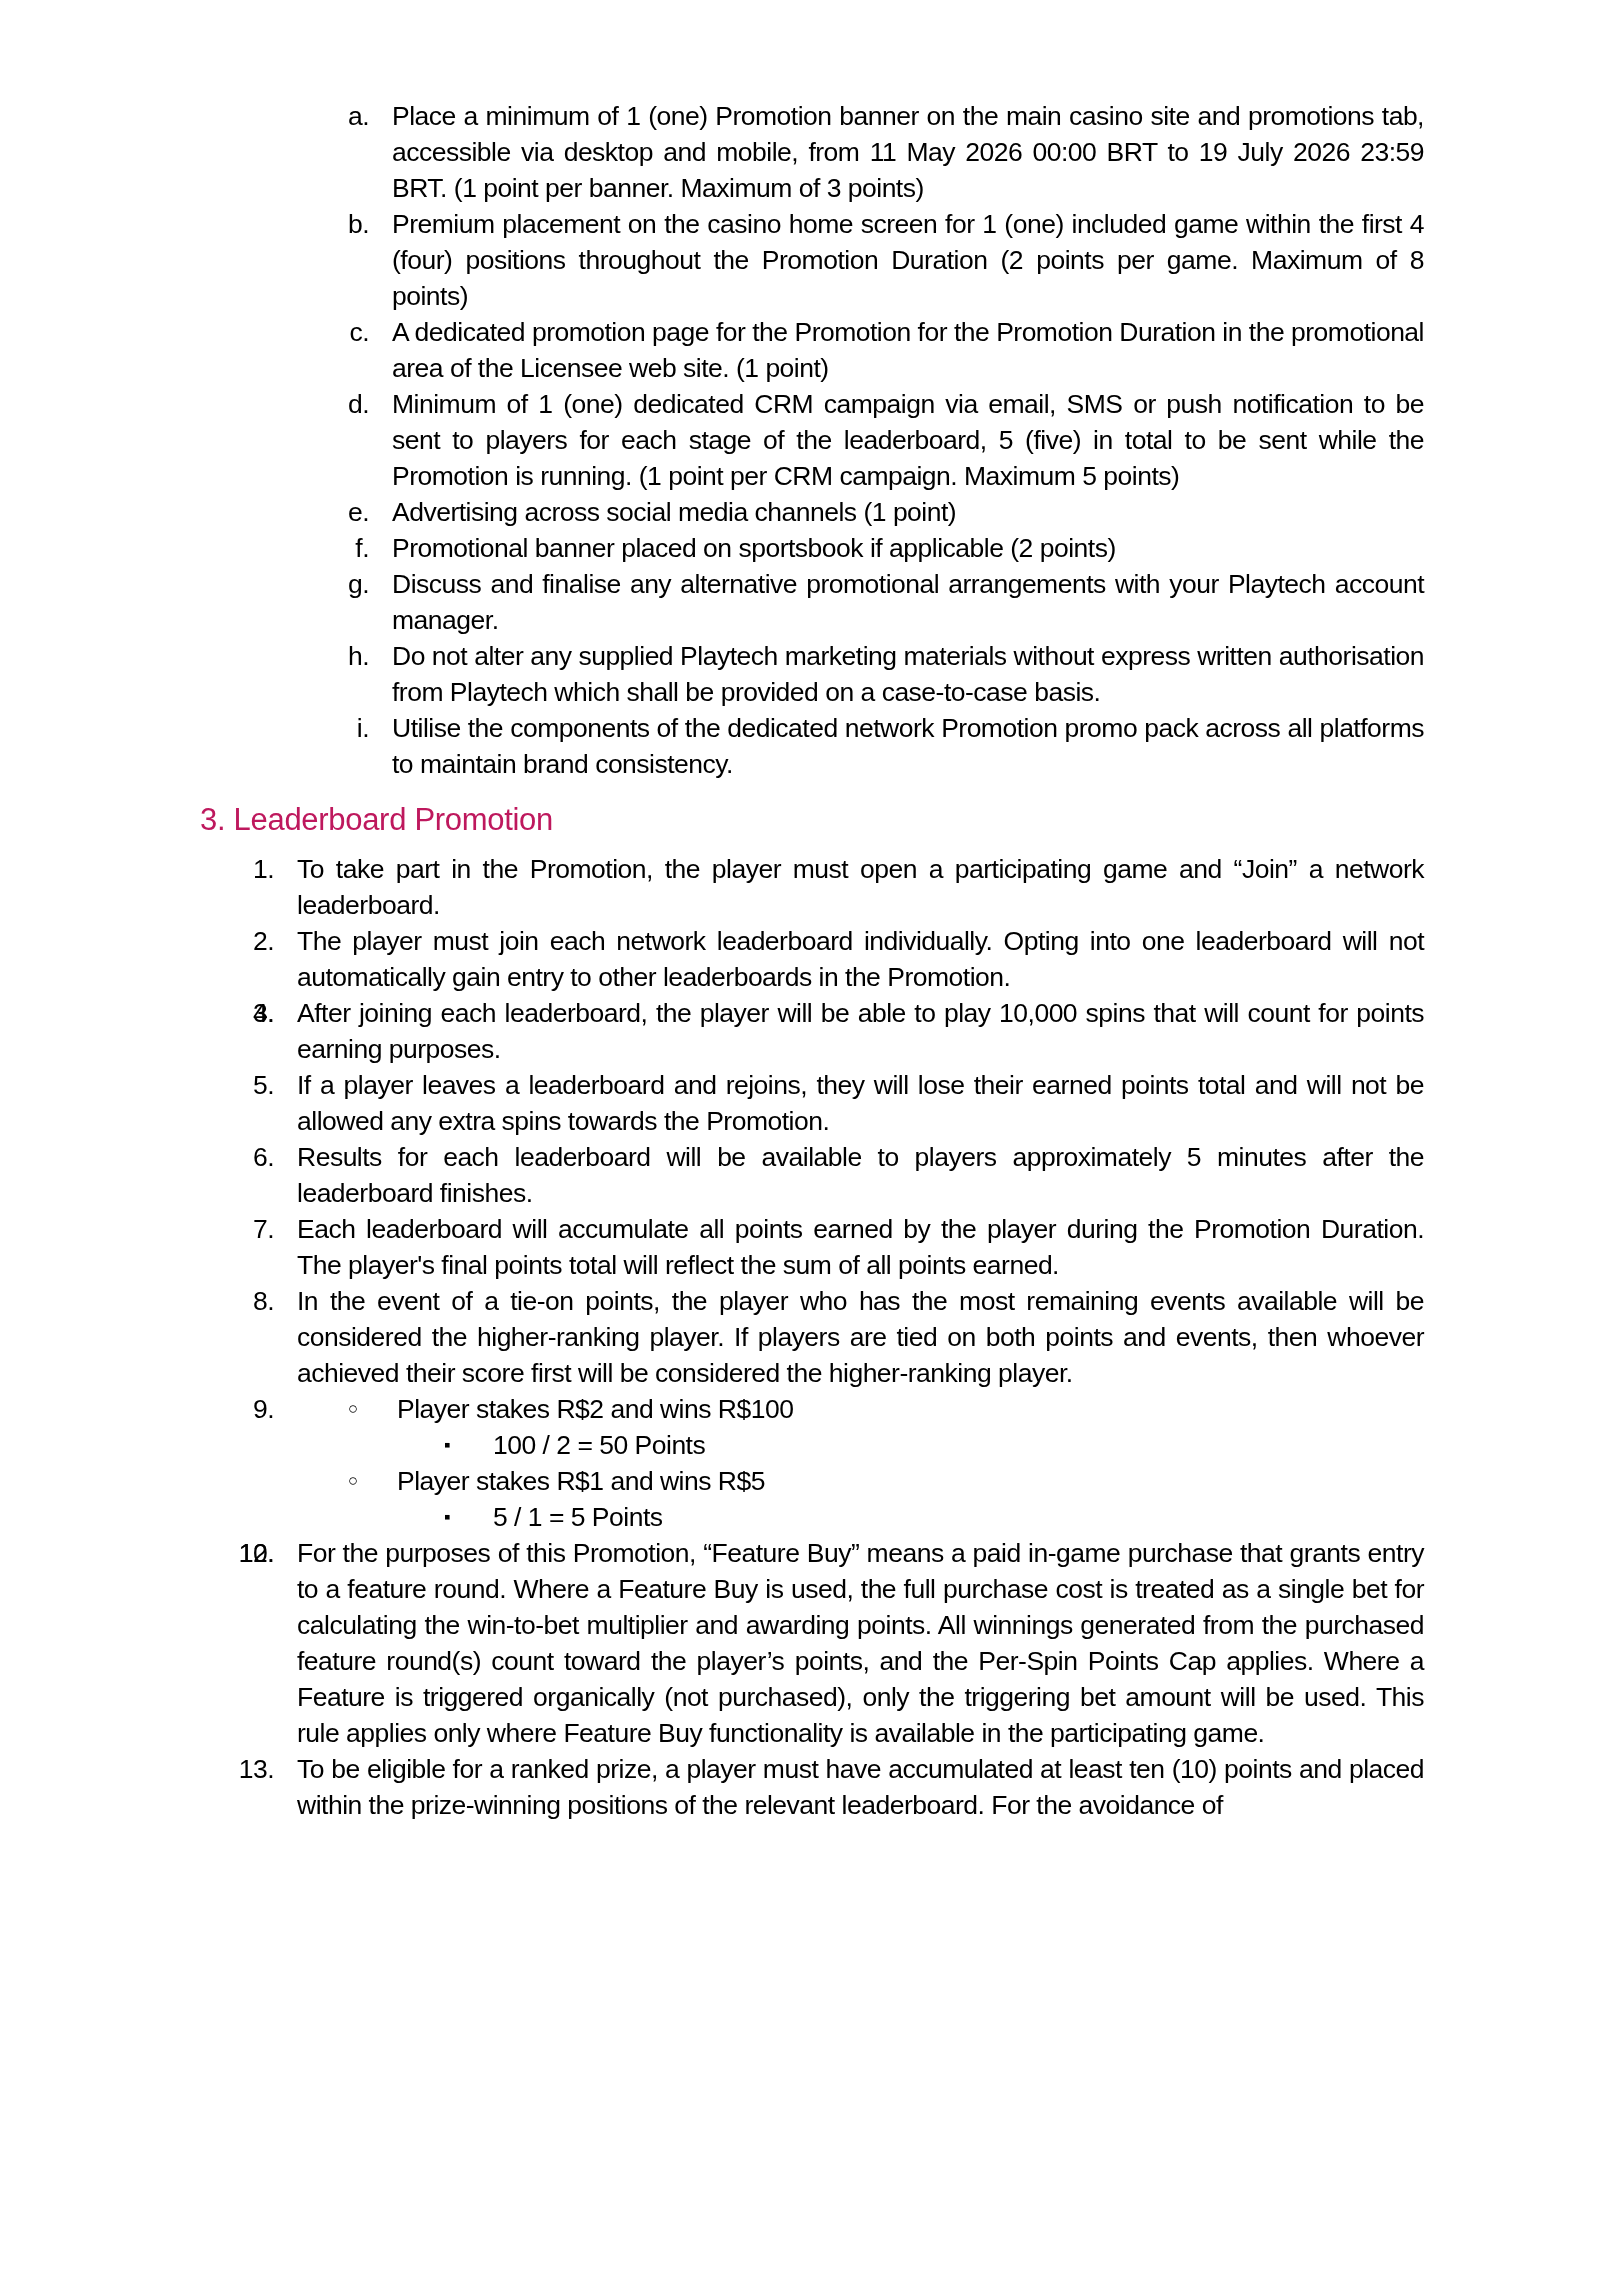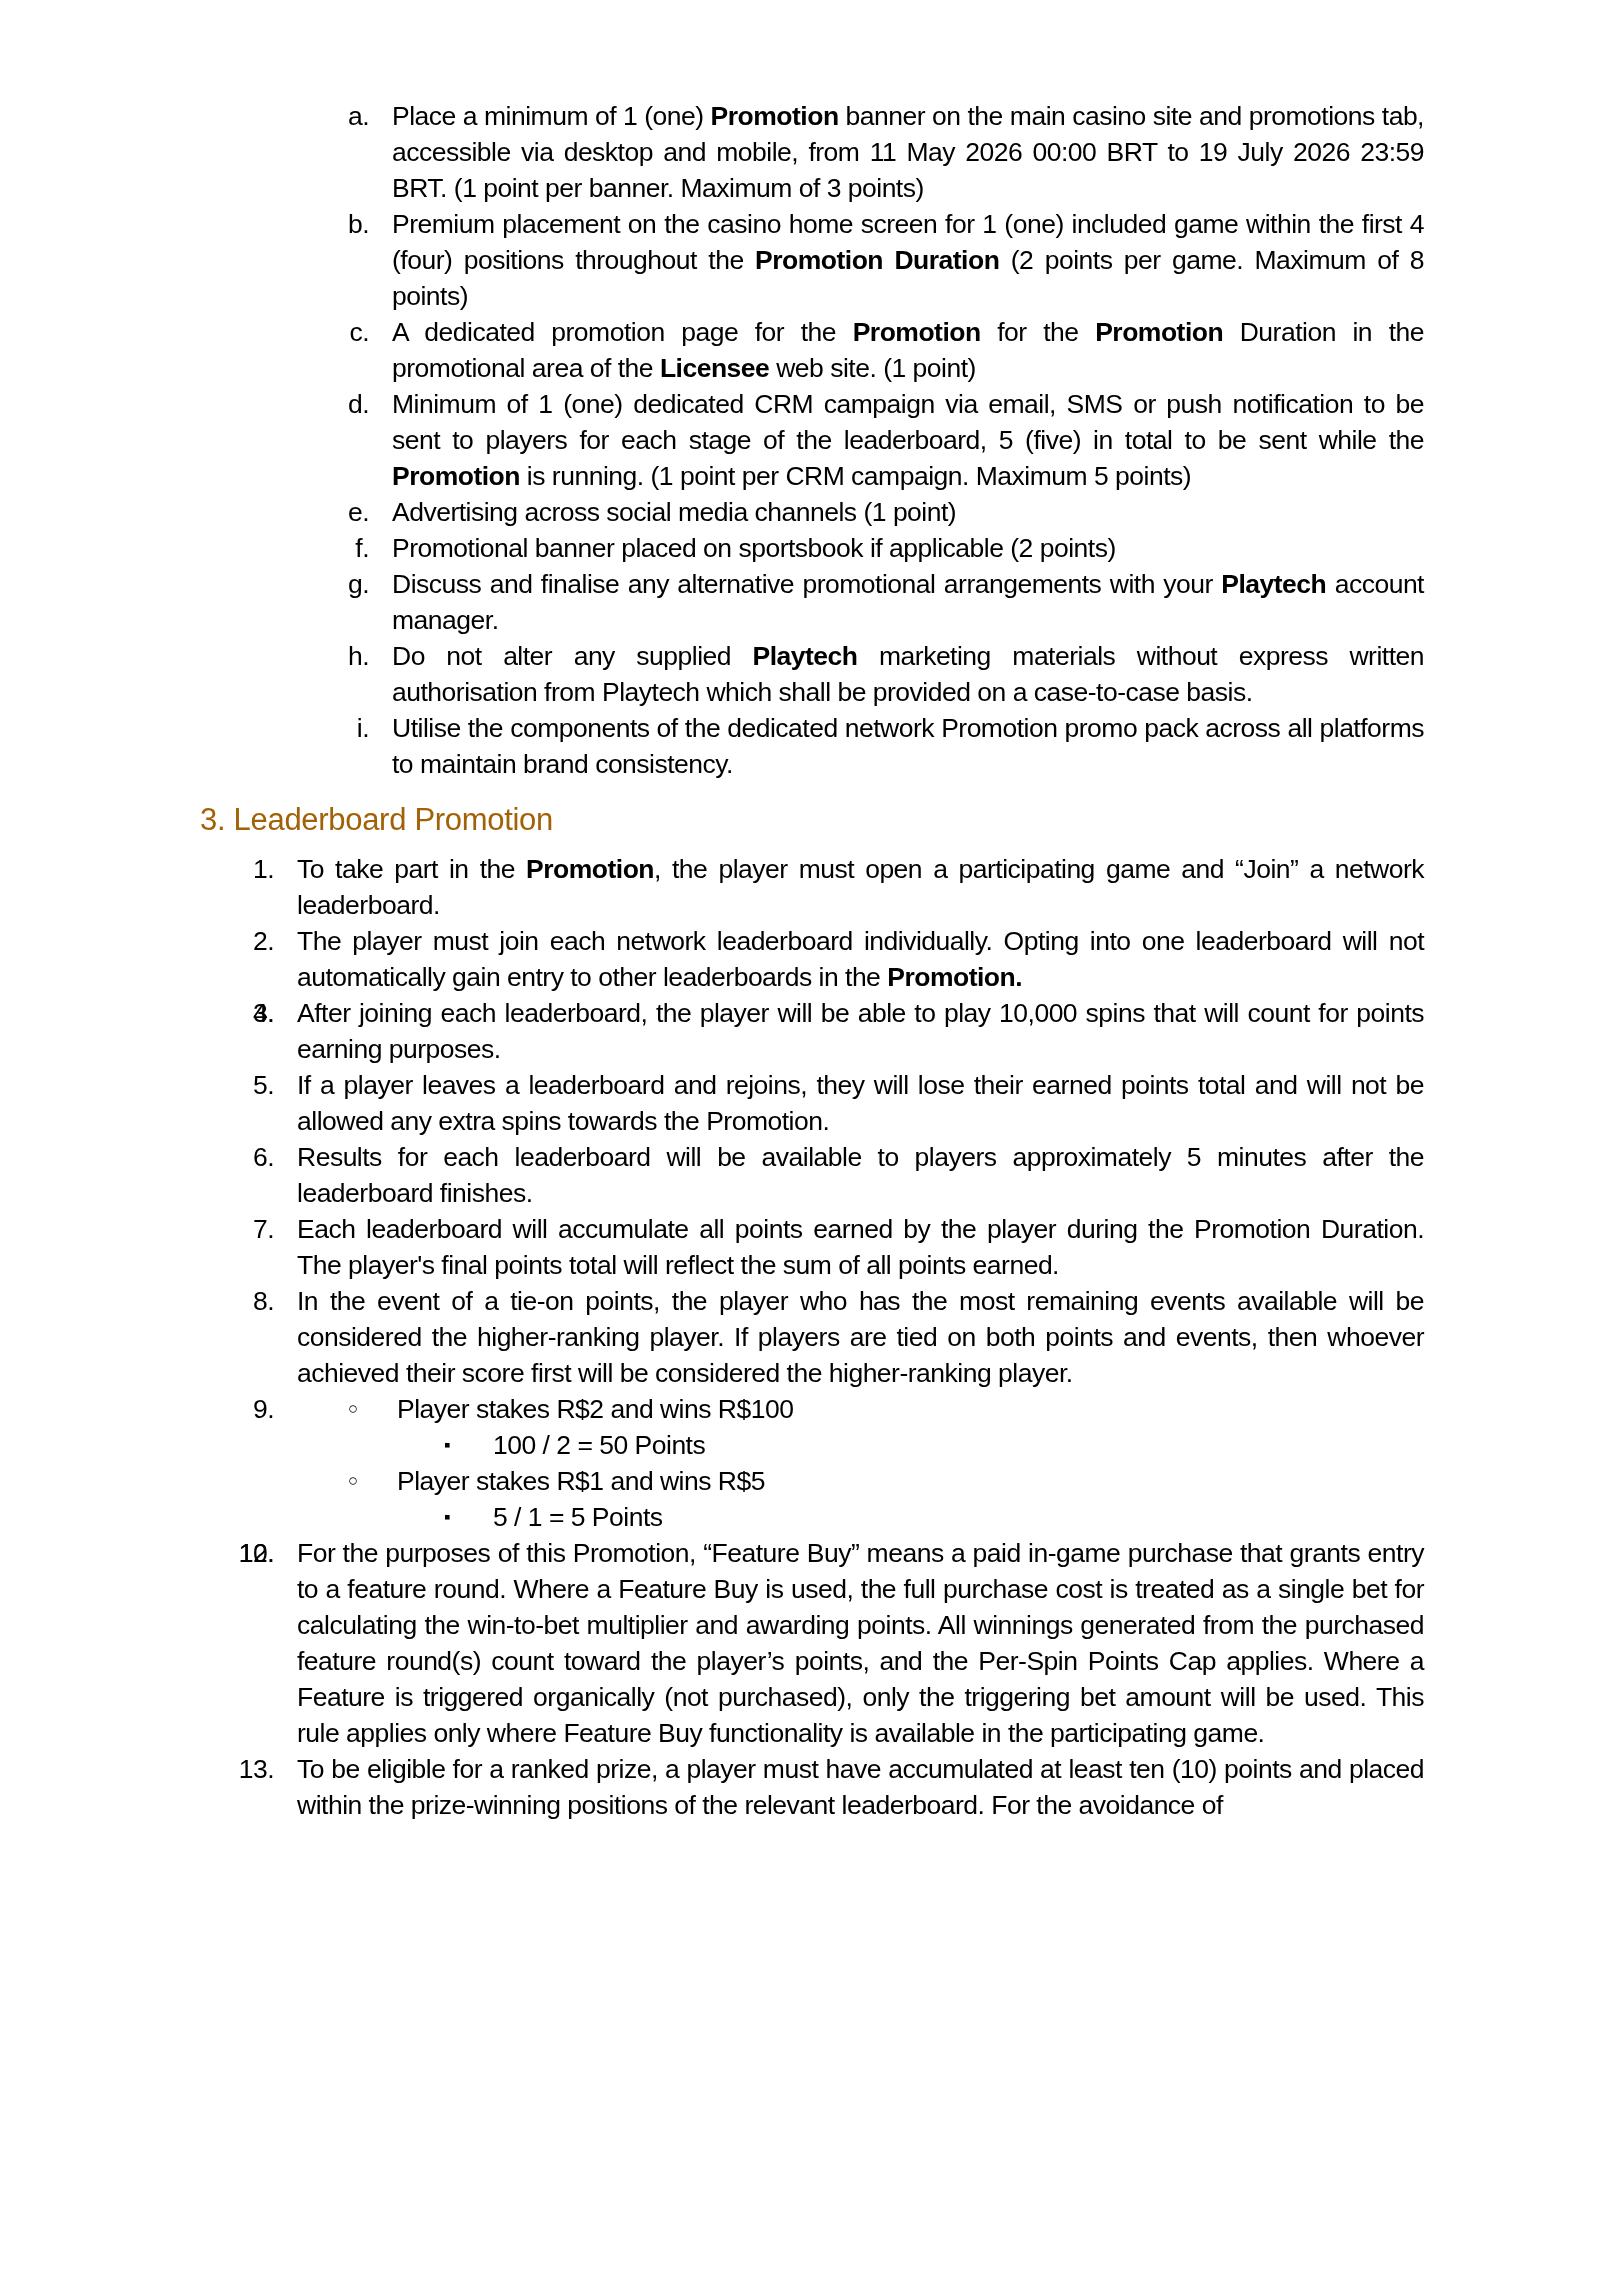--- a/index.html
+++ b/index.html
@@ -11,42 +11,42 @@
   }
   .lettered-list{margin:0 197px 0 392px;}
   .numbered-list{margin:0 197px 0 297px;}
   .row{position:relative;text-align:justify;}
   .row>.marker{position:absolute;top:0;}
   .std>.marker{left:-147px;width:124px;text-align:right;}
   .sub1{margin-left:100px;text-align:left;}
   .sub1>.marker{left:-49px;font-size:16.7px;}
   .sub2{margin-left:196px;text-align:left;}
   .sub2>.marker{left:-49px;font-size:18.6px;}
-  .b{font-weight:bold;}
+  .b{font-weight:normal;}
   .heading{
     margin:15.7px 0 9.8px 200px;font-size:31px;line-height:43px;
     font-weight:normal;color:#2F5496;letter-spacing:-0.3px;
   }
 </style>
 </head>
 <body>
 
 <div class="page">
   <div class="lettered-list" id="lettered-list">
       <div class="row std"><span class="marker">a.</span><span><span>Place a minimum of 1 (one) </span><span class="b">Promotion</span><span> banner on the main casino site and promotions tab, accessible via desktop and mobile, from 11 May 2026 00:00 BRT to 19 July 2026 23:59 BRT. (1 point per banner. Maximum of 3 points)</span></span></div>
       <div class="row std"><span class="marker">b.</span><span><span>Premium placement on the casino home screen for 1 (one) included game within the first 4 (four) positions throughout the </span><span class="b">Promotion Duration</span><span> (2 points per game. Maximum of 8 points)</span></span></div>
       <div class="row std"><span class="marker">c.</span><span><span>A dedicated promotion page for the </span><span class="b">Promotion</span><span> for the </span><span class="b">Promotion</span><span> Duration in the promotional area of the </span><span class="b">Licensee</span><span> web site. (1 point)</span></span></div>
       <div class="row std"><span class="marker">d.</span><span><span>Minimum of 1 (one) dedicated CRM campaign via email, SMS or push notification to be sent to players for each stage of the leaderboard, 5 (five) in total to be sent while the </span><span class="b">Promotion</span><span> is running. (1 point per CRM campaign. Maximum 5 points)</span></span></div>
       <div class="row std"><span class="marker">e.</span><span><span>Advertising across social media channels (1 point)</span></span></div>
       <div class="row std"><span class="marker">f.</span><span><span>Promotional banner placed on sportsbook if applicable (2 points)</span></span></div>
       <div class="row std"><span class="marker">g.</span><span><span>Discuss and finalise any alternative promotional arrangements with your </span><span class="b">Playtech</span><span> account manager.</span></span></div>
       <div class="row std"><span class="marker">h.</span><span><span>Do not alter any supplied </span><span class="b">Playtech</span><span> marketing materials without express written authorisation from Playtech which shall be provided on a case-to-case basis.</span></span></div>
       <div class="row std"><span class="marker">i.</span><span><span>Utilise the components of the dedicated network Promotion promo pack across all platforms to maintain brand consistency.</span></span></div>
     </div>
-  <h2 class="heading" style="color: #a16207; margin-top: 16px;"><span>3. Leaderboard Promotion</span></h2>
+  <h2 class="heading" style="color: #be185d; margin-top: 16px;"><span>3. Leaderboard Promotion</span></h2>
   <div class="numbered-list" id="numbered-list">
       <div class="row std"><span class="marker">1.</span><span><span>To take part in the </span><span class="b">Promotion</span><span>, the player must open a participating game and “Join” a network leaderboard.</span></span></div>
       <div class="row std"><span class="marker">2.</span><span><span>The player must join each network leaderboard individually. Opting into one leaderboard will not automatically gain entry to other leaderboards in the </span><span class="b">Promotion.</span></span></div>
       <div class="row std"><span class="marker">3.</span></div>
       <div class="row std"><span class="marker">4.</span><span><span>After joining each leaderboard, the player will be able to play 10,000 spins that will count for points earning purposes.</span></span></div>
       <div class="row std"><span class="marker">5.</span><span><span>If a player leaves a leaderboard and rejoins, they will lose their earned points total and will not be allowed any extra spins towards the Promotion.</span></span></div>
       <div class="row std"><span class="marker">6.</span><span><span>Results for each leaderboard will be available to players approximately 5 minutes after the leaderboard finishes.</span></span></div>
       <div class="row std"><span class="marker">7.</span><span><span>Each leaderboard will accumulate all points earned by the player during the Promotion Duration. The player's final points total will reflect the sum of all points earned.</span></span></div>
       <div class="row std"><span class="marker">8.</span><span><span>In the event of a tie-on points, the player who has the most remaining events available will be considered the higher-ranking player. If players are tied on both points and events, then whoever achieved their score first will be considered the higher-ranking player.</span></span></div>
       <div class="row std"><span class="marker">9.</span></div>

